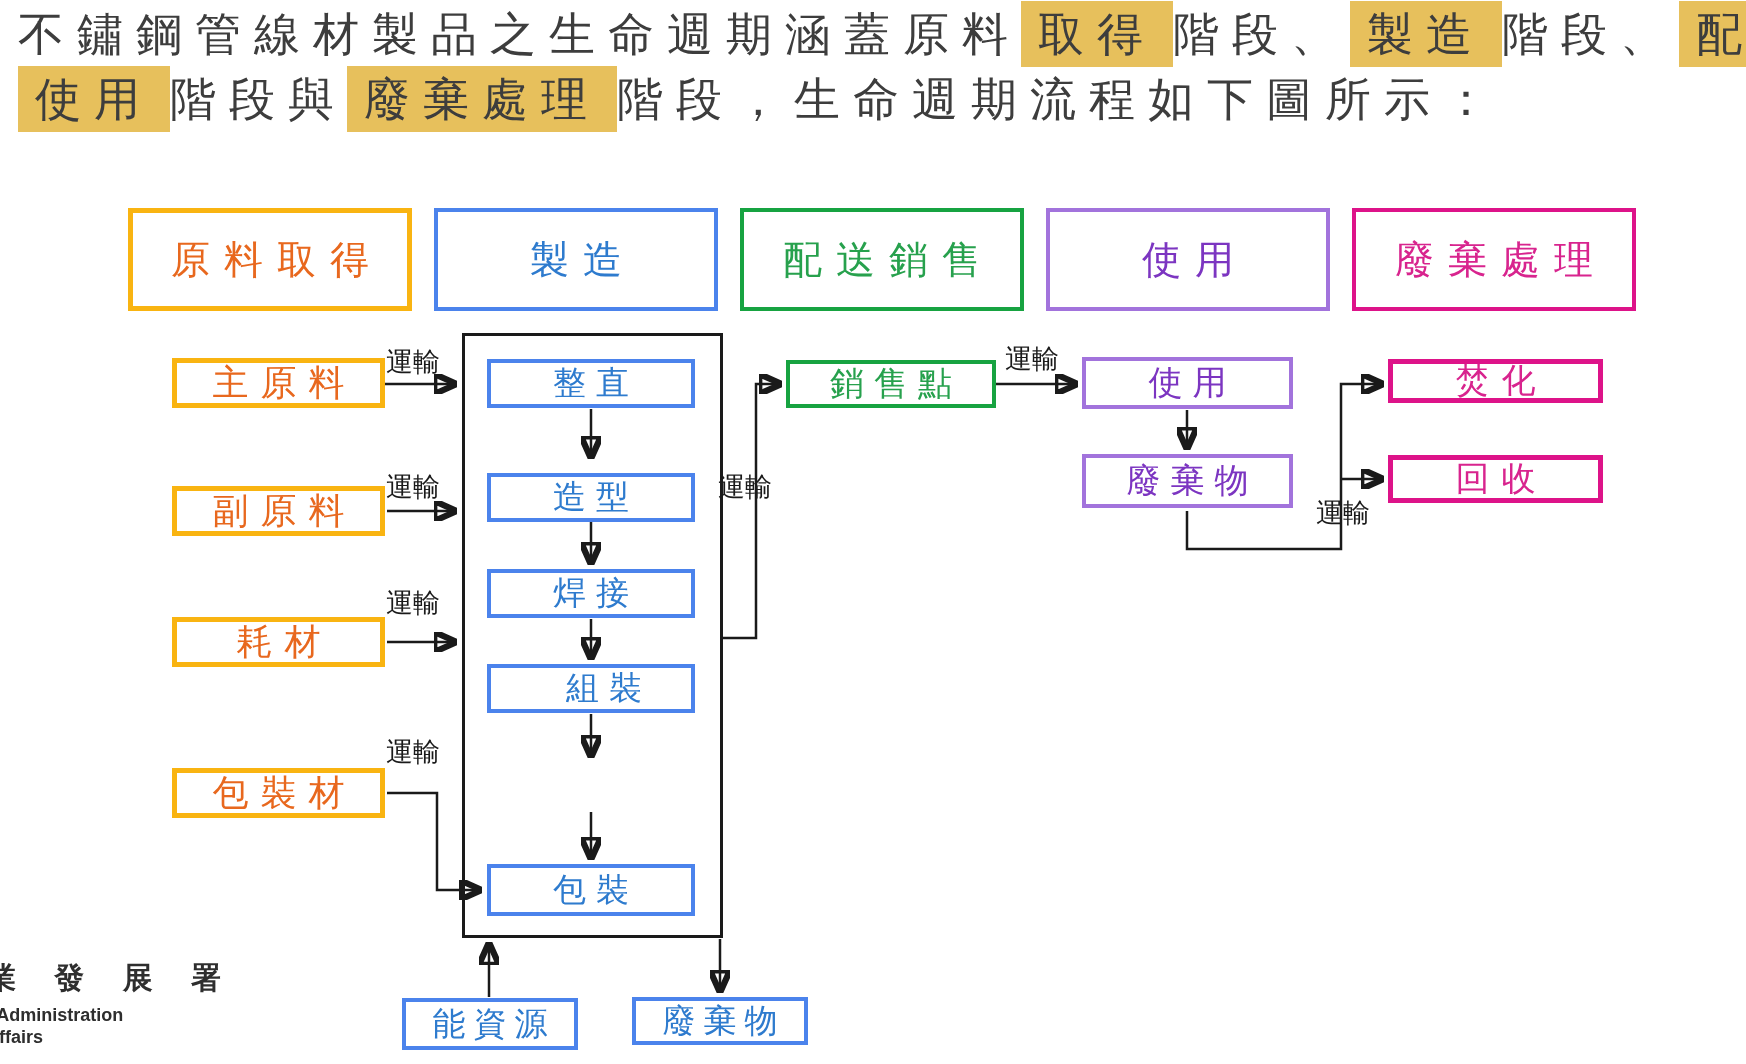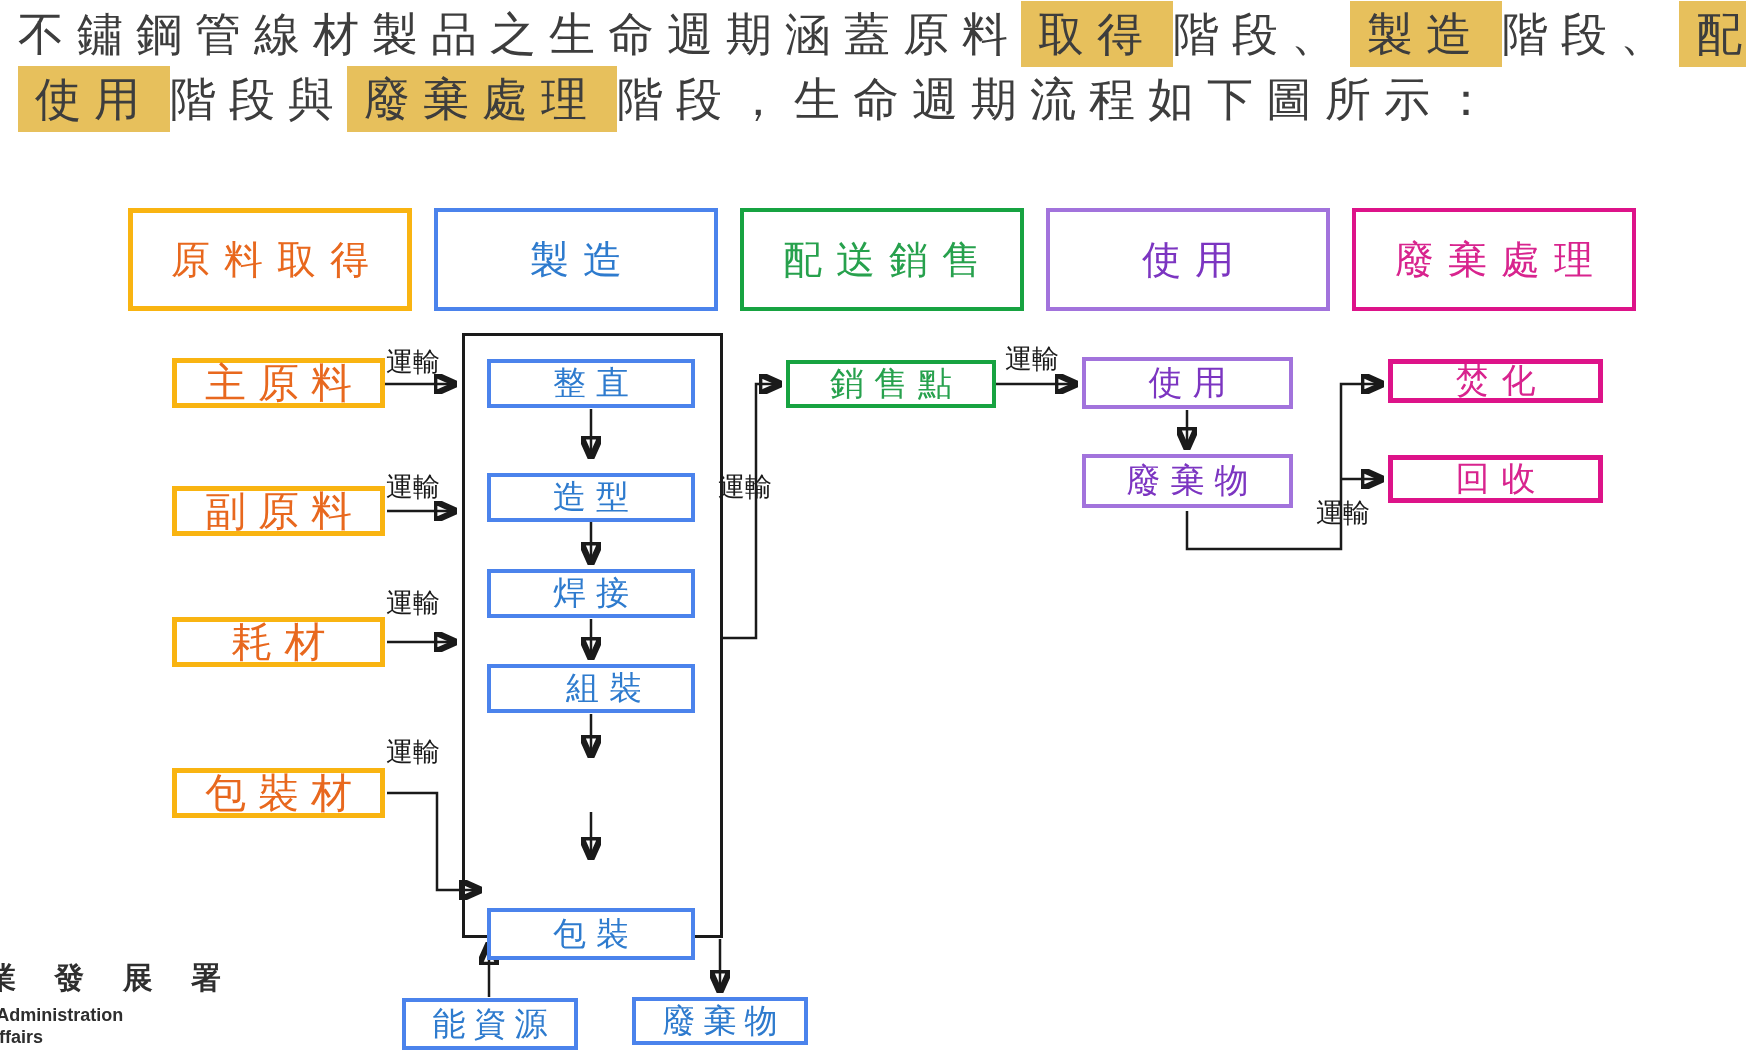--- a/index.html
+++ b/index.html
@@ -21,27 +21,27 @@
     white-space:nowrap;z-index:2;
   }
   
   .stage{top:208px;width:284px;height:103px;border:4px solid;font-size:39px;letter-spacing:14px;text-indent:14px;}
   .stage-0{left:128px;border-color:var(--c-gold);color:var(--c-orange_text);border-width:5px;}
   .stage-1{left:434px;border-color:var(--c-blue);color:var(--c-blue_text);}
   .stage-2{left:740px;border-color:var(--c-green);color:var(--c-green_text);}
   .stage-3{left:1046px;border-color:var(--c-purple);color:var(--c-purple_text);}
   .stage-4{left:1352px;border-color:var(--c-pink);color:var(--c-pink_text);}
   
-  .input-box{left:172px;width:213px;height:50px;border:5px solid var(--c-gold);color:var(--c-orange_text);font-size:41px;letter-spacing:12px;text-indent:12px;}
+  .input-box{left:172px;width:213px;height:50px;border:5px solid var(--c-gold);color:var(--c-orange_text);font-size:36px;letter-spacing:12px;text-indent:12px;}
   .input-0{top:358px;} .input-1{top:486px;} .input-2{top:617px;} .input-3{top:768px;}
   
   .mfg-container{position:absolute;left:462px;top:333px;width:261px;height:605px;box-sizing:border-box;border:3px solid var(--c-line);background:transparent;z-index:1;}
   
   .process{left:487px;width:208px;height:49px;border:4px solid var(--c-blue);color:var(--c-blue_text);font-size:33px;letter-spacing:10px;text-indent:10px;}
-  .proc-0{top:359px;} .proc-1{top:473px;} .proc-2{top:569px;} .proc-3{top:664px;padding-left:26px;} .proc-4{top:762px;} .proc-5{top:864px;height:52px;margin-top:44px;}
+  .proc-0{top:359px;} .proc-1{top:473px;} .proc-2{top:569px;} .proc-3{top:664px;padding-left:26px;} .proc-4{top:762px;} .proc-5{top:864px;height:52px;}
   
   .sales{left:786px;top:360px;width:210px;height:48px;border:4px solid var(--c-green);color:var(--c-green_text);font-size:34px;letter-spacing:10px;text-indent:10px;}
   .use{left:1082px;top:357px;width:211px;height:52px;border:4px solid var(--c-purple);color:var(--c-purple_text);font-size:34px;letter-spacing:10px;text-indent:10px;}
   .use-waste{left:1082px;top:454px;width:211px;height:54px;border:4px solid var(--c-purple);color:var(--c-purple_text);font-size:34px;letter-spacing:10px;text-indent:10px;}
   .incin{left:1388px;top:359px;width:215px;height:44px;border:5px solid var(--c-pink);color:var(--c-pink_text);font-size:34px;letter-spacing:12px;text-indent:12px;}
   .recyc{left:1388px;top:455px;width:215px;height:48px;border:5px solid var(--c-pink);color:var(--c-pink_text);font-size:34px;letter-spacing:12px;text-indent:12px;}
   .energy{left:402px;top:998px;width:176px;height:52px;border:4px solid var(--c-blue);color:var(--c-blue_text);font-size:33px;letter-spacing:8px;text-indent:8px;}
   .mfg-waste{left:632px;top:997px;width:176px;height:48px;border:4px solid var(--c-blue);color:var(--c-blue_text);font-size:33px;letter-spacing:8px;text-indent:8px;}
   
   .transport{

